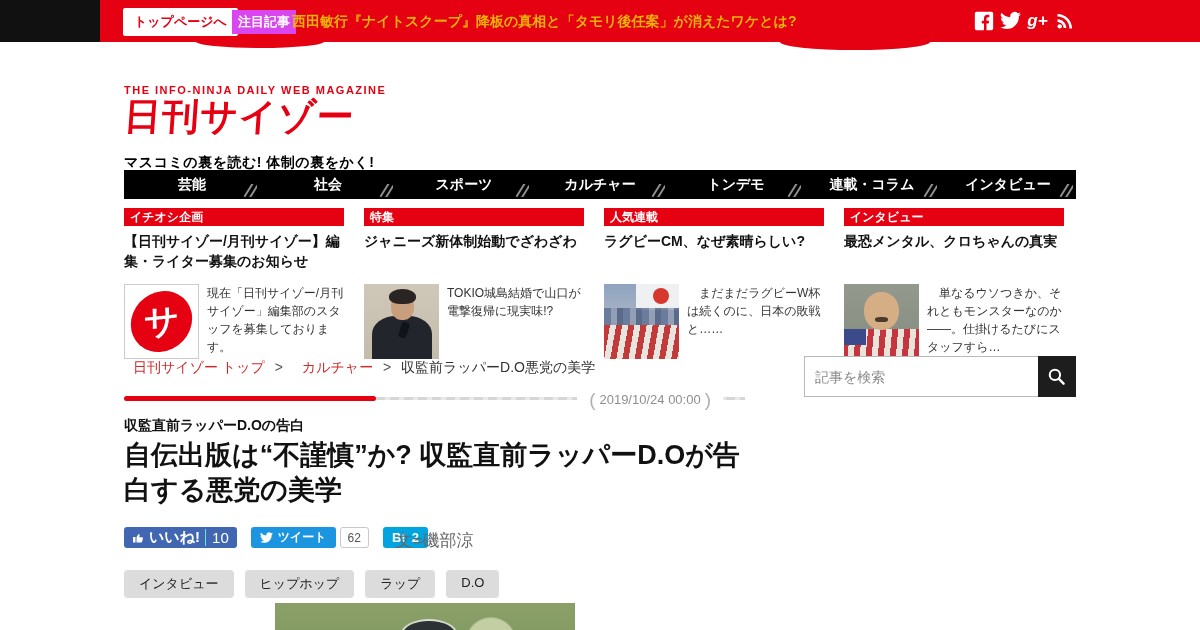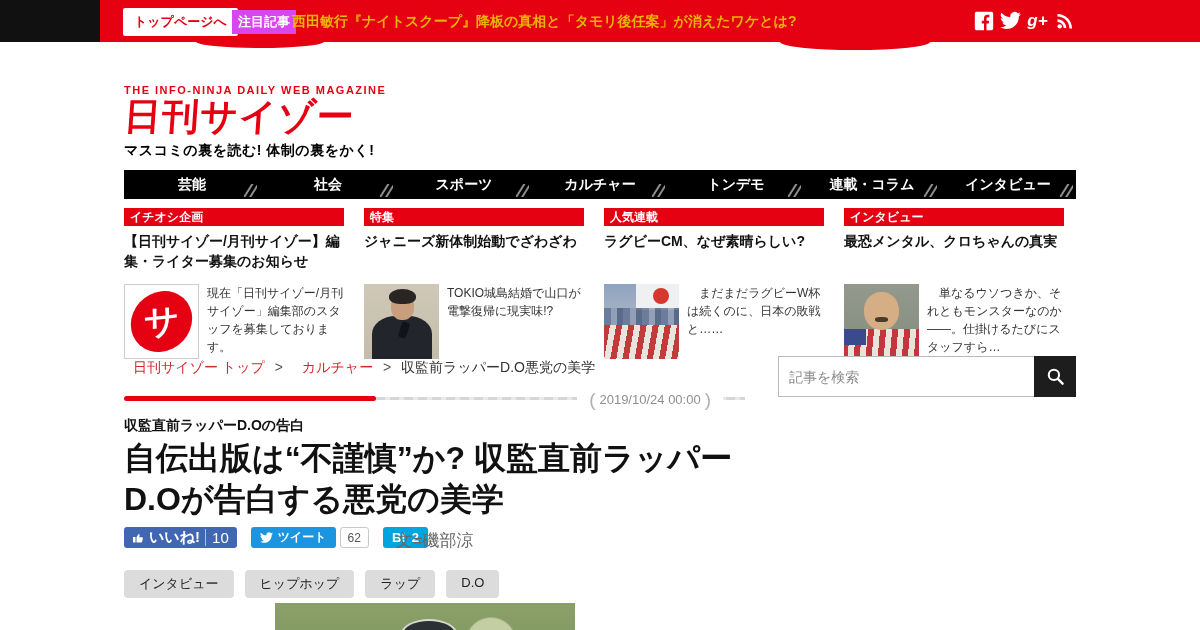--- a/index.html
+++ b/index.html
@@ -23,21 +23,21 @@
   .top-social .sicon { width:23px; height:23px; display:flex; align-items:center;
     justify-content:center; color:#fff; cursor:pointer; }
   .top-social svg { fill:#fff; }
   .gplus { font-weight:bold; font-size:17px; line-height:1; font-style:italic; }
 
   
   .brand { position:absolute; left:124px; top:84px; }
   .brand-tagline { color:#e50012; font-size:11px; font-weight:bold; letter-spacing:1.5px; }
   .brand-logo { color:#e50012; font-size:37px; font-weight:900; letter-spacing:1px;
     line-height:1.15; transform:skewX(-4deg); transform-origin:left; }
-  .brand-slogan { color:#000; font-size:14px; font-weight:bold; margin-top:3px; letter-spacing:.5px; }
+  .brand-slogan { color:#000; font-size:14px; font-weight:bold; margin-top:15px; letter-spacing:.5px; }
 
   
   .nav { position:absolute; left:124px; top:170px; width:952px; height:29px; background:#000; display:flex; }
   .nav-item { position:relative; flex:1; color:#fff; font-size:14px; font-weight:bold;
     display:flex; align-items:center; justify-content:center; cursor:pointer; }
   .nav-sep { position:absolute; right:3px; bottom:2px; width:13px; height:13px; overflow:hidden; }
   .nav-sep i { position:absolute; top:-2px; width:2px; height:18px; background:#8d8d8d; transform:rotate(32deg); }
   .nav-sep i:first-child { left:3px; } .nav-sep i:last-child { left:9px; }
 
   
@@ -83,36 +83,36 @@
   .img-kuro .shirt { position:absolute; left:0; bottom:0; width:75px; height:30px;
     background:repeating-linear-gradient(95deg,#c53540 0 6px,#e9e3da 6px 12px); }
   .img-kuro .patch { position:absolute; left:0; bottom:14px; width:22px; height:16px; background:#3a4a8a; }
 
   
   .breadcrumb { position:absolute; left:124px; top:359px; font-size:14px; color:#333; }
   .breadcrumb a { color:#cf2a2a; text-decoration:none; cursor:pointer;margin-left:9px; }
   .breadcrumb .bc-sep { color:#555; margin:0 6px; }
   .search { position:absolute; left:778px; top:356px; width:298px; height:41px; display:flex; }
   .search input { width:256px; height:41px; border:1px solid #b9b9b9; border-right:none;
-    padding:0 10px; font-size:14px; color:#333; outline:none; background:#fff; }
+    padding:0 10px; font-size:14px; color:#333; outline:none; background:#fff;margin-left:26px; }
   .search input::placeholder { color:#8b8b8b; }
   .search button { width:42px; height:41px; background:#1d1d1d; border:none; display:flex;
     align-items:center; justify-content:center; cursor:pointer; }
 
   
   .rule { position:absolute; left:124px; top:394px; width:621px; height:14px; }
   .rule .red { position:absolute; left:0; top:2px; width:252px; height:5px; background:#e50012; border-radius:3px; }
   .rule .gray { position:absolute; left:252px; top:3px; width:369px; height:3px;
     background:repeating-linear-gradient(90deg,#d6d6d6 0 9px,#e9e9e9 9px 14px); }
   .rule .date-wrap { position:absolute; right:22px; top:-5px; background:#fff; padding:0 8px;
     color:#8f8f8f; font-size:13px; white-space:nowrap; }
   .rule .paren { font-size:19px; color:#b0b0b0; font-weight:300; vertical-align:-2px; padding:0 4px; }
 
   .kicker { position:absolute; left:124px; top:417px; font-size:14px; font-weight:bold; color:#111; }
-  .article-title { position:absolute; left:124px; top:438px; width:620px; font-size:32px;
+  .article-title { position:absolute; left:124px; top:438px; width:620px; font-size:27px;
     font-weight:bold; color:#111; line-height:1.28; }
 
   
   .share { position:absolute; left:124px; top:527px; display:flex; align-items:center; gap:14px; }
   .btn-fb { display:flex; align-items:center; gap:5px; background:#4267b2; color:#fff;
     font-size:15px; font-weight:bold; padding:3px 8px; border-radius:3px; height:21px; cursor:pointer; }
   .btn-fb .cnt { border-left:1px solid #5eead4; padding-left:6px; font-weight:normal; }
   .tweet-group { display:flex; align-items:center; gap:4px; }
   .btn-tw { display:flex; align-items:center; gap:5px; background:#1b95e0; color:#fff;
     font-size:12px; font-weight:bold; padding:3px 9px; border-radius:3px; height:21px; cursor:pointer; }

